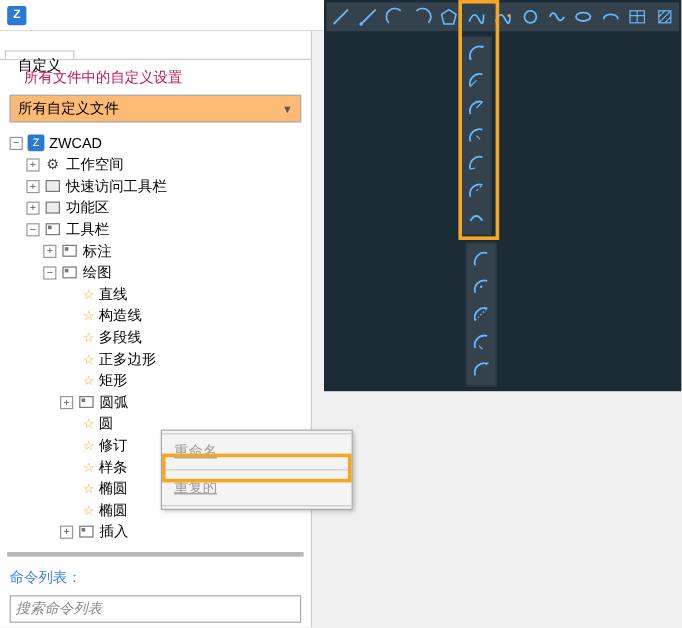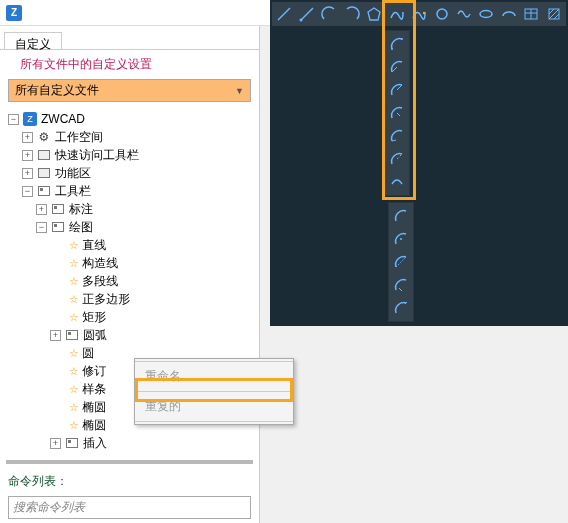--- a/index.html
+++ b/index.html
@@ -5,63 +5,63 @@
 * { margin: 0; padding: 0; box-sizing: border-box; font-family: "Microsoft YaHei", SimSun, sans-serif; font-size: 12px; }
 body { width: 568px; height: 523px; background: #f0f0f0; position: relative; overflow: hidden; }
 
 
 .titlebar { height: 26px; background: #fff; border-bottom: 1px solid #ddd; display: flex; align-items: center; padding: 0 6px; gap: 6px; }
 .app-icon { width: 16px; height: 16px; background: #2a7ad1; border-radius: 2px; display: inline-flex; align-items: center; justify-content: center; color: #fff; font-size: 10px; font-weight: bold; }
 
 
 .left-panel { position: absolute; left: 0; top: 26px; width: 260px; height: 497px; background: #fff; border-right: 1px solid #ccc; }
 .tabbar { height: 24px; border-bottom: 1px solid #ccc; display: flex; }
-.tab { padding: 3px 10px; border: 1px solid #ccc; border-bottom: none; background: #fff; margin-top: 6px; margin-left: 4px; }
+.tab { padding: 3px 10px; border: 1px solid #ccc; border-bottom: none; background: #fff; margin-top: 16px; margin-left: 4px; }
 .section-label { padding: 6px 20px; color: #be185d; }
 .dropdown { margin: 0 8px 6px 8px; border: 1px solid #aaa; padding: 2px 6px; display: flex; justify-content: space-between; align-items: center; background: #fdba74; }
 .dropdown .arrow { font-size: 9px; color: #555; }
 
 
 .tree { padding: 2px 4px 4px 4px; overflow: hidden; }
 .tree-row { display: flex; align-items: center; height: 18px; white-space: nowrap; }
 .indent { display: inline-block; }
 .expander { width: 11px; height: 11px; border: 1px solid #999; display: inline-flex; align-items: center; justify-content: center; font-size: 9px; line-height: 1; margin-right: 4px; color: #555; background: #fff; }
 .noexp { width: 11px; margin-right: 4px; display: inline-block; }
 .node-icon { width: 14px; height: 14px; margin-right: 4px; display: inline-flex; align-items: center; justify-content: center; }
 .icon-app { background: #2a7ad1; color: #fff; font-size: 9px; border-radius: 2px; }
 .icon-gear { color: #444; }
 .icon-toolbar { border: 1px solid #777; background: #eee; width: 12px; height: 10px; }
 .icon-toolbar2 { border: 1px solid #777; width: 12px; height: 10px; position: relative; }
 .icon-toolbar2::before { content: ""; position: absolute; left: 1px; top: 1px; width: 3px; height: 3px; background: #777; }
 .star { color: #f5a623; font-size: 11px; }
 
 
 .divider-hz { margin: 4px 6px; border-top: 4px solid #b8b8b8; border-bottom: 1px solid #fff; }
-.cmd-label { padding: 4px 8px; color: #14532d; }
+.cmd-label { padding: 4px 8px; color: #3b82f6; }
 .cmd-input { margin: 2px 8px; border: 1px solid #aaa; padding: 2px 4px; font-style: italic; color: #888; }
 
 
 .right-panel { position: absolute; left: 270px; top: 0; width: 298px; height: 326px; background: #1b2b36; }
 .top-toolbar { position: absolute; top: 2px; left: 2px; right: 2px; height: 24px; background: #33424c; display: flex; align-items: center; padding: 0 2px; gap: 2px; }
 .tb-icon { width: 22px; height: 22px; display: inline-flex; align-items: center; justify-content: center; color: #69b7ff; }
 .tb-icon svg { width: 16px; height: 16px; }
 
 
 .vstrip { position: absolute; top: 30px; width: 26px; background: #33424c; display: flex; flex-direction: column; align-items: center; padding: 2px 0; gap: 1px; border: 1px solid #2a3640; }
 .vstrip .tb-icon { width: 24px; height: 22px; }
 .strip-a { left: 114px; height: 166px; }
 .strip-b { left: 118px; top: 202px; height: 120px; }
 .orange-box { position: absolute; border: 3px solid #f5a623; pointer-events: none; }
 .orange-1 { left: 112px; top: 0; width: 34px; height: 200px; }
 
 
 .ctx-menu { position: absolute; left: 134px; top: 358px; width: 160px; background: #f4f4f4; border: 1px solid #aaa; box-shadow: 2px 2px 4px rgba(0,0,0,.25); z-index: 50; }
 .ctx-item { padding: 4px 10px; color: #222; }
 .ctx-item.sel { background: #bfe0ff; }
-.ctx-item.disabled { color: #9a9a9a; }
+.ctx-item.disabled { color: #9a9a9a; text-decoration: underline; }
 .ctx-sep { border-top: 1px solid #ccc; margin: 2px 0; }
 .orange-ctx { position: absolute; left: 135px; top: 378px; width: 158px; height: 24px; border: 3px solid #f5a623; z-index: 60; pointer-events: none; }
 </style>
 </head>
 <body>
 
 <div class="titlebar">
   <span class="app-icon">Z</span>
 </div>
 

